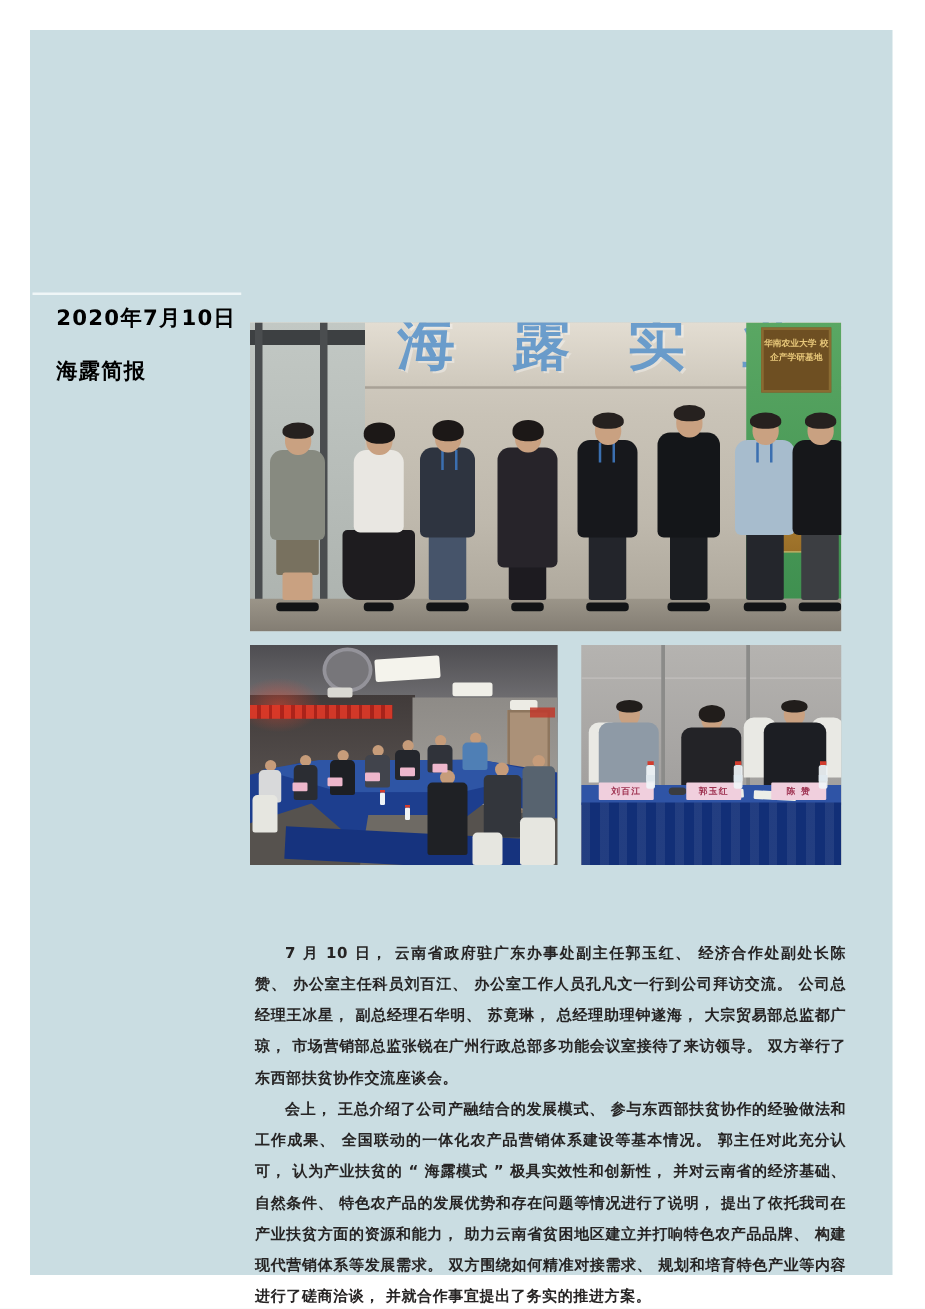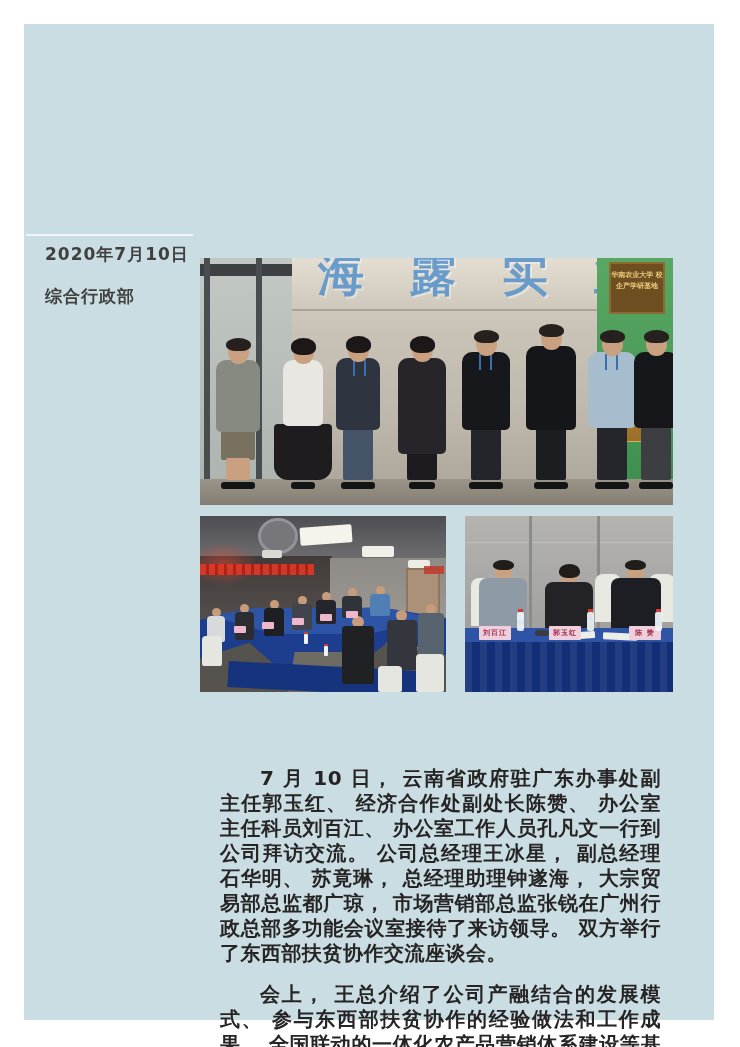--- a/index.html
+++ b/index.html
@@ -18,33 +18,33 @@
   .masthead .title{
     font-size:71px;font-weight:bold;color:#3b3b3c;letter-spacing:8px;line-height:1;
   }
   .masthead .issue{
     font-size:27px;font-weight:bold;color:#3b3b3c;margin-left:10px;padding-bottom:7px;letter-spacing:1px;
   }
 
   
   .meta-divider{position:absolute;left:2px;top:210px;width:167px;height:2px;background:#eff6f7;}
   .meta-date,.meta-dept{
-    position:absolute;left:21px;font-size:17px;font-weight:bold;color:#404040;letter-spacing:1px;
+    position:absolute;left:21px;font-size:17px;font-weight:bold;color:#000000;letter-spacing:1px;
   }
   .meta-date{top:219px;}
   .meta-dept{top:261px;}
 
   
   .headline{
     position:absolute;left:180px;top:682px;width:490px;
     font-size:22px;font-weight:bold;color:#1d7493;letter-spacing:.5px;
   }
   .bodycopy{position:absolute;left:180px;top:726px;width:473px;}
   .bodycopy p{
-    margin:16px;font-size:20px;line-height:25px;font-weight:bold;color:#262424;
+    margin:0;font-size:12px;line-height:25px;font-weight:bold;color:#262424;
     text-align:justify;text-indent:2em;letter-spacing:.5px;
   }
 
   
   .photo{position:absolute;overflow:hidden;}
   .photo *{position:absolute;}
 
   
   .photo1{left:176px;top:234px;width:473px;height:247px;
     background:linear-gradient(180deg,#d8d2c7 0%,#c9c3b7 30%,#beb8ac 65%,#b0aa9e 88%);}
@@ -114,38 +114,38 @@
   .p3-seam-h{left:0;top:26px;width:208px;height:1px;background:#c2c0bd;}
   .p3-chair{width:26px;height:48px;background:#e9e9e4;border-radius:8px 8px 0 0;}
   .p3-head{width:17px;height:19px;background:#c9a181;border-radius:48%;}
   .p3-head::before{content:"";position:absolute;top:-2px;left:-2px;right:-2px;height:10px;
     background:#211d1b;border-radius:50% 50% 40% 40%;}
   .p3-head.hairlong::before{height:14px;}
   .p3-torso{border-radius:8px 8px 0 0;}
   .p3-tabletop{left:0;top:112px;width:208px;height:16px;background:#2f54a6;}
   .p3-skirt{left:0;top:126px;width:208px;height:50px;background:#122f77;
     background-image:repeating-linear-gradient(90deg,rgba(255,255,255,.07) 0 7px,rgba(0,0,0,0) 7px 15px);}
-  .p3-card{top:110px;width:32px;height:14px;background:#f0cfdd;border-radius:1px;
+  .p3-card{top:110px;width:44px;height:14px;background:#f0cfdd;border-radius:1px;
     font-size:7px;font-weight:bold;color:#9c2f4e;text-align:center;line-height:14px;letter-spacing:1px;}
   .p3-bottle{top:96px;width:7px;height:19px;background:rgba(240,245,248,.92);border-radius:2px;}
   .p3-bottle::before{content:"";position:absolute;left:1px;top:-3px;width:5px;height:3px;background:#d23c2e;}
   .p3-bottle::after{content:"";position:absolute;left:0;top:8px;width:7px;height:5px;background:#dfe8ee;}
   .p3-paper{background:#eceee8;height:7px;border-radius:1px;}
   .p3-mouse{left:70px;top:114px;width:14px;height:6px;background:#3a3c40;border-radius:3px;}
 </style>
 </head>
 <body>
 
 <div class="page">
   <div class="panel">
 
 
     <div class="meta-divider"></div>
     <div class="meta-date">2020年7月10日</div>
-    <div class="meta-dept">综合行政部</div>
+    <div class="meta-dept">海露简报</div>
 
     <div class="photo photo1">
       <div class="p1-topband"></div>
       <div class="p1-sign">海露实业</div>
       <div class="p1-seam"></div>
       <div class="p1-glass"></div>
       <div class="p1-frame-h"></div>
       <div class="p1-frame-v1"></div>
       <div class="p1-frame-v2"></div>
       <div class="p1-green"></div>
@@ -279,21 +279,21 @@
 
       <div class="p3-tabletop"></div>
       <div class="p3-skirt"></div>
 
       <div class="p3-paper" style="left:100px;top:116px;width:30px;transform:rotate(-4deg)"></div>
       <div class="p3-paper" style="left:138px;top:117px;width:34px;transform:rotate(3deg)"></div>
       <div class="p3-mouse"></div>
 
       <div class="p3-card" style="left:14px">刘百江</div>
       <div class="p3-card" style="left:84px">郭玉红</div>
-      <div class="p3-card" style="left:164px">陈 赞</div>
+      <div class="p3-card" style="left:152px">陈 赞</div>
 
       <div class="p3-bottle" style="left:52px"></div>
       <div class="p3-bottle" style="left:122px"></div>
       <div class="p3-bottle" style="left:190px"></div>
     </div>
 
     <div class="bodycopy">
       <p>7 月 10 日， 云南省政府驻广东办事处副主任郭玉红、 经济合作处副处长陈赞、 办公室主任科员刘百江、 办公室工作人员孔凡文一行到公司拜访交流。 公司总经理王冰星， 副总经理石华明、 苏竟琳， 总经理助理钟遂海， 大宗贸易部总监都广琼， 市场营销部总监张锐在广州行政总部多功能会议室接待了来访领导。 双方举行了东西部扶贫协作交流座谈会。</p>
       <p>会上， 王总介绍了公司产融结合的发展模式、 参与东西部扶贫协作的经验做法和工作成果、 全国联动的一体化农产品营销体系建设等基本情况。 郭主任对此充分认可， 认为产业扶贫的 “ 海露模式 ” 极具实效性和创新性， 并对云南省的经济基础、 自然条件、 特色农产品的发展优势和存在问题等情况进行了说明， 提出了依托我司在产业扶贫方面的资源和能力， 助力云南省贫困地区建立并打响特色农产品品牌、 构建现代营销体系等发展需求。 双方围绕如何精准对接需求、 规划和培育特色产业等内容进行了磋商洽谈， 并就合作事宜提出了务实的推进方案。</p>
     </div>

